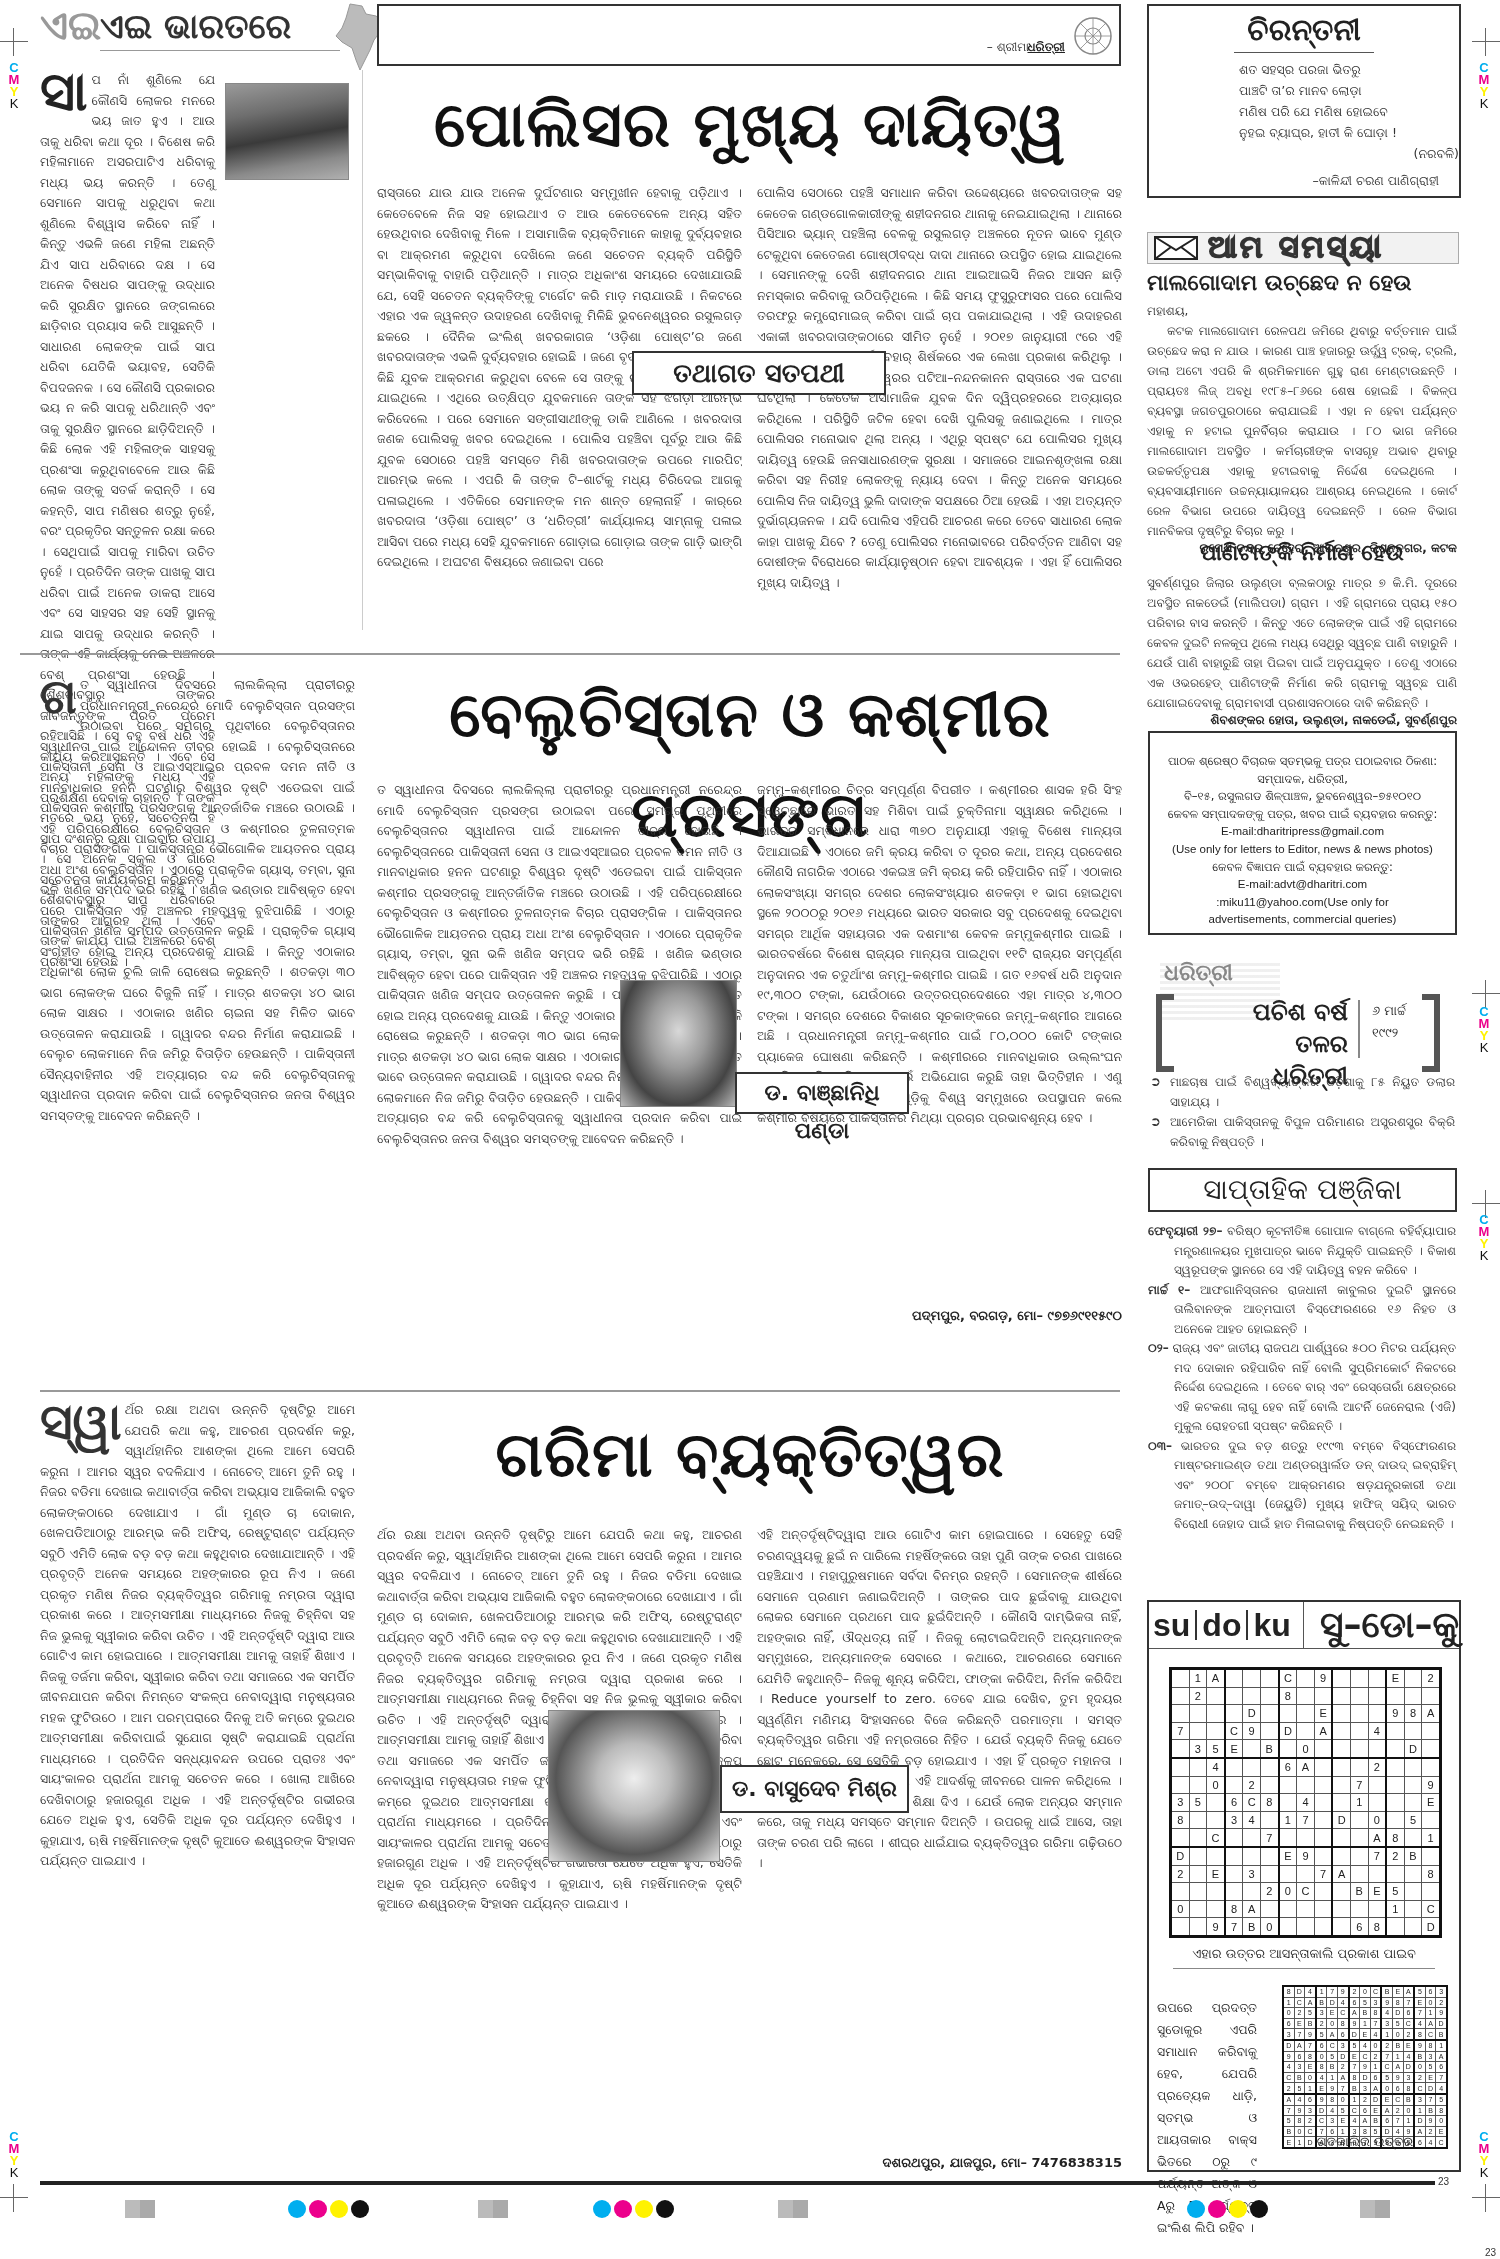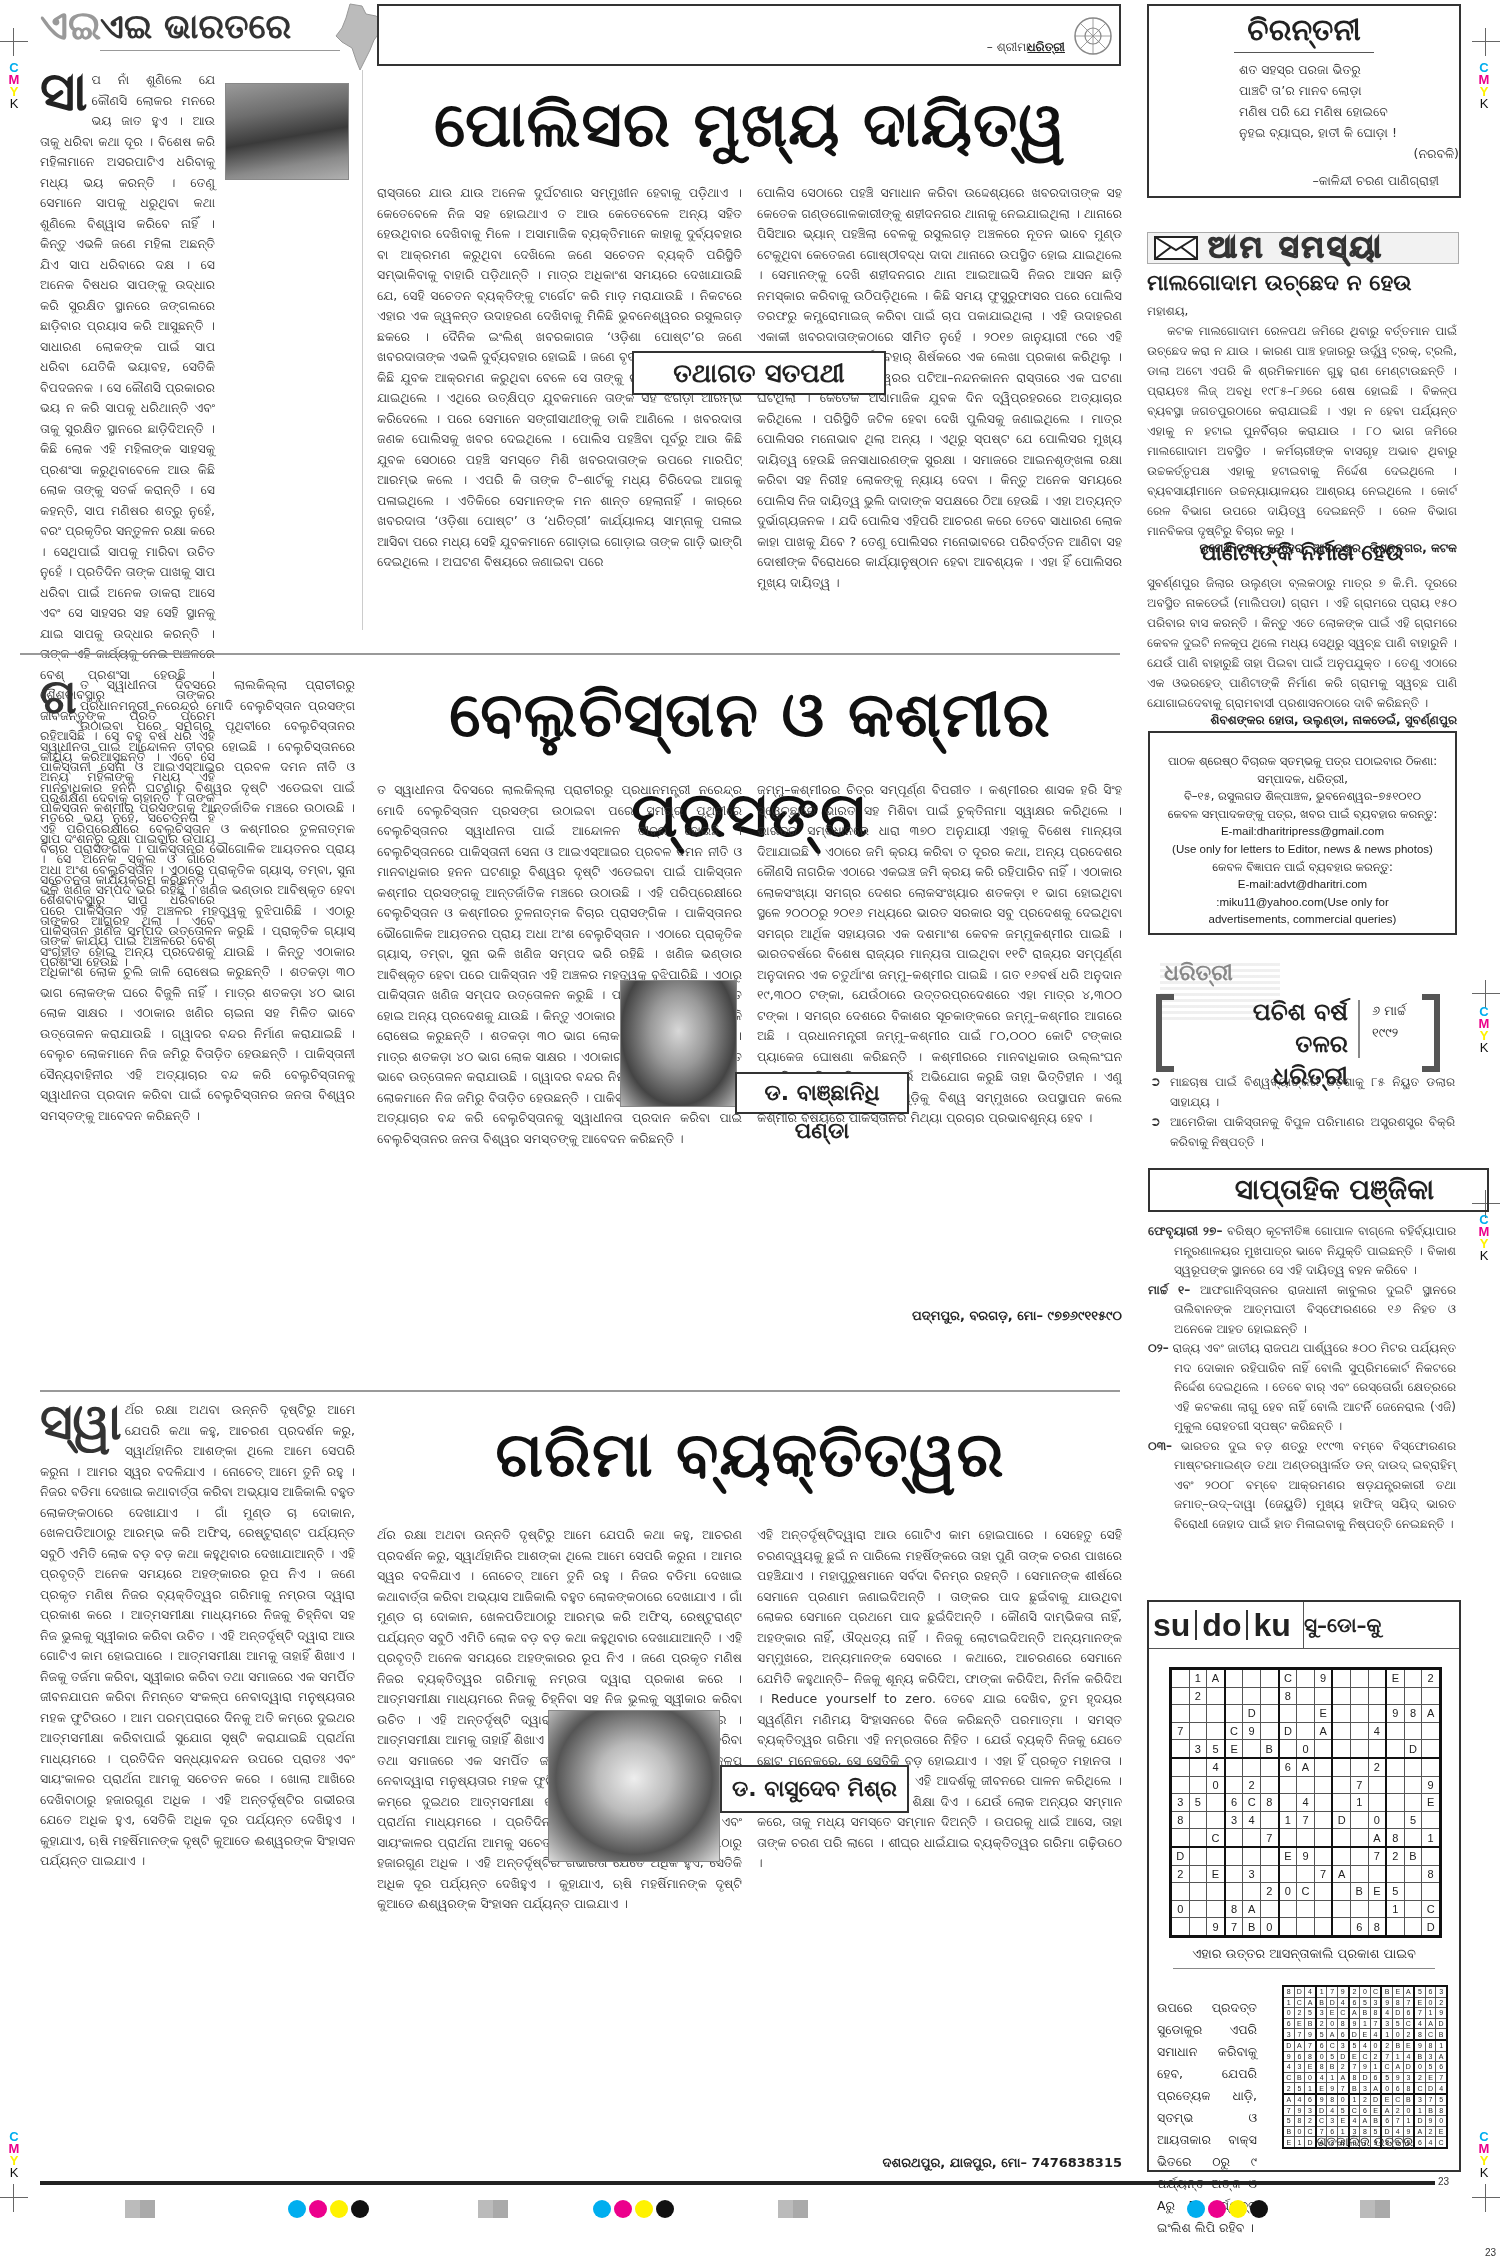--- a/index.html
+++ b/index.html
@@ -201,38 +201,38 @@
   <div style="position:absolute;left:222px;top:40px;font-size:13px;line-height:22px;">
     <div>୬ ମାର୍ଚ୍ଚ</div>
     <div>୧୯୯୨</div>
   </div>
 </div>
 <div class="abs body-text" style="left:1150px;top:1072px;width:305px;font-size:12px;line-height:20px;">
   <div class="bullet-item">ମାଛଚାଷ ପାଇଁ ବିଶ୍ୱବ୍ୟାଙ୍କର ଓଡ଼ିଶାକୁ ୮୫ ନିୟୁତ ଡଲାର ସାହାଯ୍ୟ ।</div>
   <div class="bullet-item">ଆମେରିକା ପାକିସ୍ତାନକୁ ବିପୁଳ ପରିମାଣର ଅସ୍ତ୍ରଶସ୍ତ୍ର ବିକ୍ରି କରିବାକୁ ନିଷ୍ପତ୍ତି ।</div>
 </div>
 
-<div class="abs box" style="left:1148px;top:1168px;width:305px;height:40px;text-align:center;font-size:28px;font-weight:bold;line-height:40px;padding-left:32px;">ସାପ୍ତାହିକ ପଞ୍ଜିକା</div>
+<div class="abs box" style="left:1148px;top:1168px;width:305px;height:40px;text-align:center;font-size:28px;font-weight:normal;line-height:40px;">ସାପ୍ତାହିକ ପଞ୍ଜିକା</div>
 <div class="abs body-text" style="left:1148px;top:1222px;width:308px;font-size:12px;line-height:19.5px;">
   <div class="pjk-item"><b>ଫେବୃୟାରୀ ୨୭–</b> <span>ବରିଷ୍ଠ କୂଟନୀତିଜ୍ଞ ଗୋପାଳ ବାଗ୍‌ଲେ ବହିର୍ବ୍ୟାପାର ମନ୍ତ୍ରଣାଳୟର ମୁଖପାତ୍ର ଭାବେ ନିଯୁକ୍ତି ପାଇଛନ୍ତି । ବିକାଶ ସ୍ୱରୂପଙ୍କ ସ୍ଥାନରେ ସେ ଏହି ଦାୟିତ୍ୱ ବହନ କରିବେ ।</span></div>
   <div class="pjk-item"><b>ମାର୍ଚ୍ଚ ୧–</b> <span>ଆଫଗାନିସ୍ତାନର ରାଜଧାନୀ କାବୁଲର ଦୁଇଟି ସ୍ଥାନରେ ତାଲିବାନଙ୍କ ଆତ୍ମଘାତୀ ବିସ୍ଫୋରଣରେ ୧୬ ନିହତ ଓ ଅନେକେ ଆହତ ହୋଇଛନ୍ତି ।</span></div>
   <div class="pjk-item"><b>୦୨–</b> <span>ରାଜ୍ୟ ଏବଂ ଜାତୀୟ ରାଜପଥ ପାର୍ଶ୍ୱରେ ୫୦୦ ମିଟର ପର୍ଯ୍ୟନ୍ତ ମଦ ଦୋକାନ ରହିପାରିବ ନାହିଁ ବୋଲି ସୁପ୍ରିମକୋର୍ଟ ନିକଟରେ ନିର୍ଦ୍ଦେଶ ଦେଇଥିଲେ । ତେବେ ବାର୍ ଏବଂ ରେସ୍ତୋରାଁ କ୍ଷେତ୍ରରେ ଏହି କଟକଣା ଲାଗୁ ହେବ ନାହିଁ ବୋଲି ଆଟର୍ନି ଜେନେରାଲ (ଏଜି) ମୁକୁଲ ରୋହତଗୀ ସ୍ପଷ୍ଟ କରିଛନ୍ତି ।</span></div>
   <div class="pjk-item"><b>୦୩–</b> <span>ଭାରତର ଦୁଇ ବଡ଼ ଶତ୍ରୁ ୧୯୯୩ ବମ୍ବେ ବିସ୍ଫୋରଣର ମାଷ୍ଟରମାଇଣ୍ଡ ତଥା ଅଣ୍ଡରୱାର୍ଲଡ ଡନ୍ ଦାଉଦ୍ ଇବ୍ରାହିମ୍ ଏବଂ ୨୦୦୮ ବମ୍ବେ ଆକ୍ରମଣର ଷଡ଼ଯନ୍ତ୍ରକାରୀ ତଥା ଜମାତ୍–ଉଦ୍–ଦାୱା (ଜେୟୁଡି) ମୁଖ୍ୟ ହାଫିଜ୍ ସୟିଦ୍ ଭାରତ ବିରୋଧୀ ଜେହାଦ ପାଇଁ ହାତ ମିଳାଇବାକୁ ନିଷ୍ପତ୍ତି ନେଇଛନ୍ତି ।</span></div>
 </div>
 
 <div class="abs box" style="left:1147px;top:1600px;width:310px;height:568px;">
   <div style="height:46px;border-bottom:1px solid #555;display:flex;align-items:center;">
     <div style="font-family:'Liberation Sans',sans-serif;font-weight:bold;font-size:32px;padding-left:4px;display:flex;align-items:center;width:150px;border-right:1px solid #555;height:46px;">
       <span>su</span>
       <span style="display:inline-block;width:2px;height:30px;background:#333;margin:0 5px;"></span>
       <span>do</span>
       <span style="display:inline-block;width:2px;height:30px;background:#333;margin:0 5px;"></span>
       <span>ku</span>
     </div>
-    <div style="flex:1;text-align:left;font-size:20px;font-weight:bold;">ସୁ–ଡୋ–କୁ</div>
+    <div style="flex:1;text-align:right;font-size:36px;font-weight:bold;">ସୁ–ଡୋ–କୁ</div>
   </div>
   <table class="sudoku" id="sudoku-puzzle" style="margin:18px 0 0 20px;border:3px solid #111;">
       <tbody>
         <tr>
           <td style="width: 16.6px; height: 16.6px; font-size: 11px;"></td>
           <td style="width: 16.6px; height: 16.6px; font-size: 11px;">1</td>
           <td class="br" style="width: 16.6px; height: 16.6px; font-size: 11px;">A</td>
           <td style="width: 16.6px; height: 16.6px; font-size: 11px;"></td>
           <td style="width: 16.6px; height: 16.6px; font-size: 11px;"></td>
           <td class="br" style="width: 16.6px; height: 16.6px; font-size: 11px;"></td>

